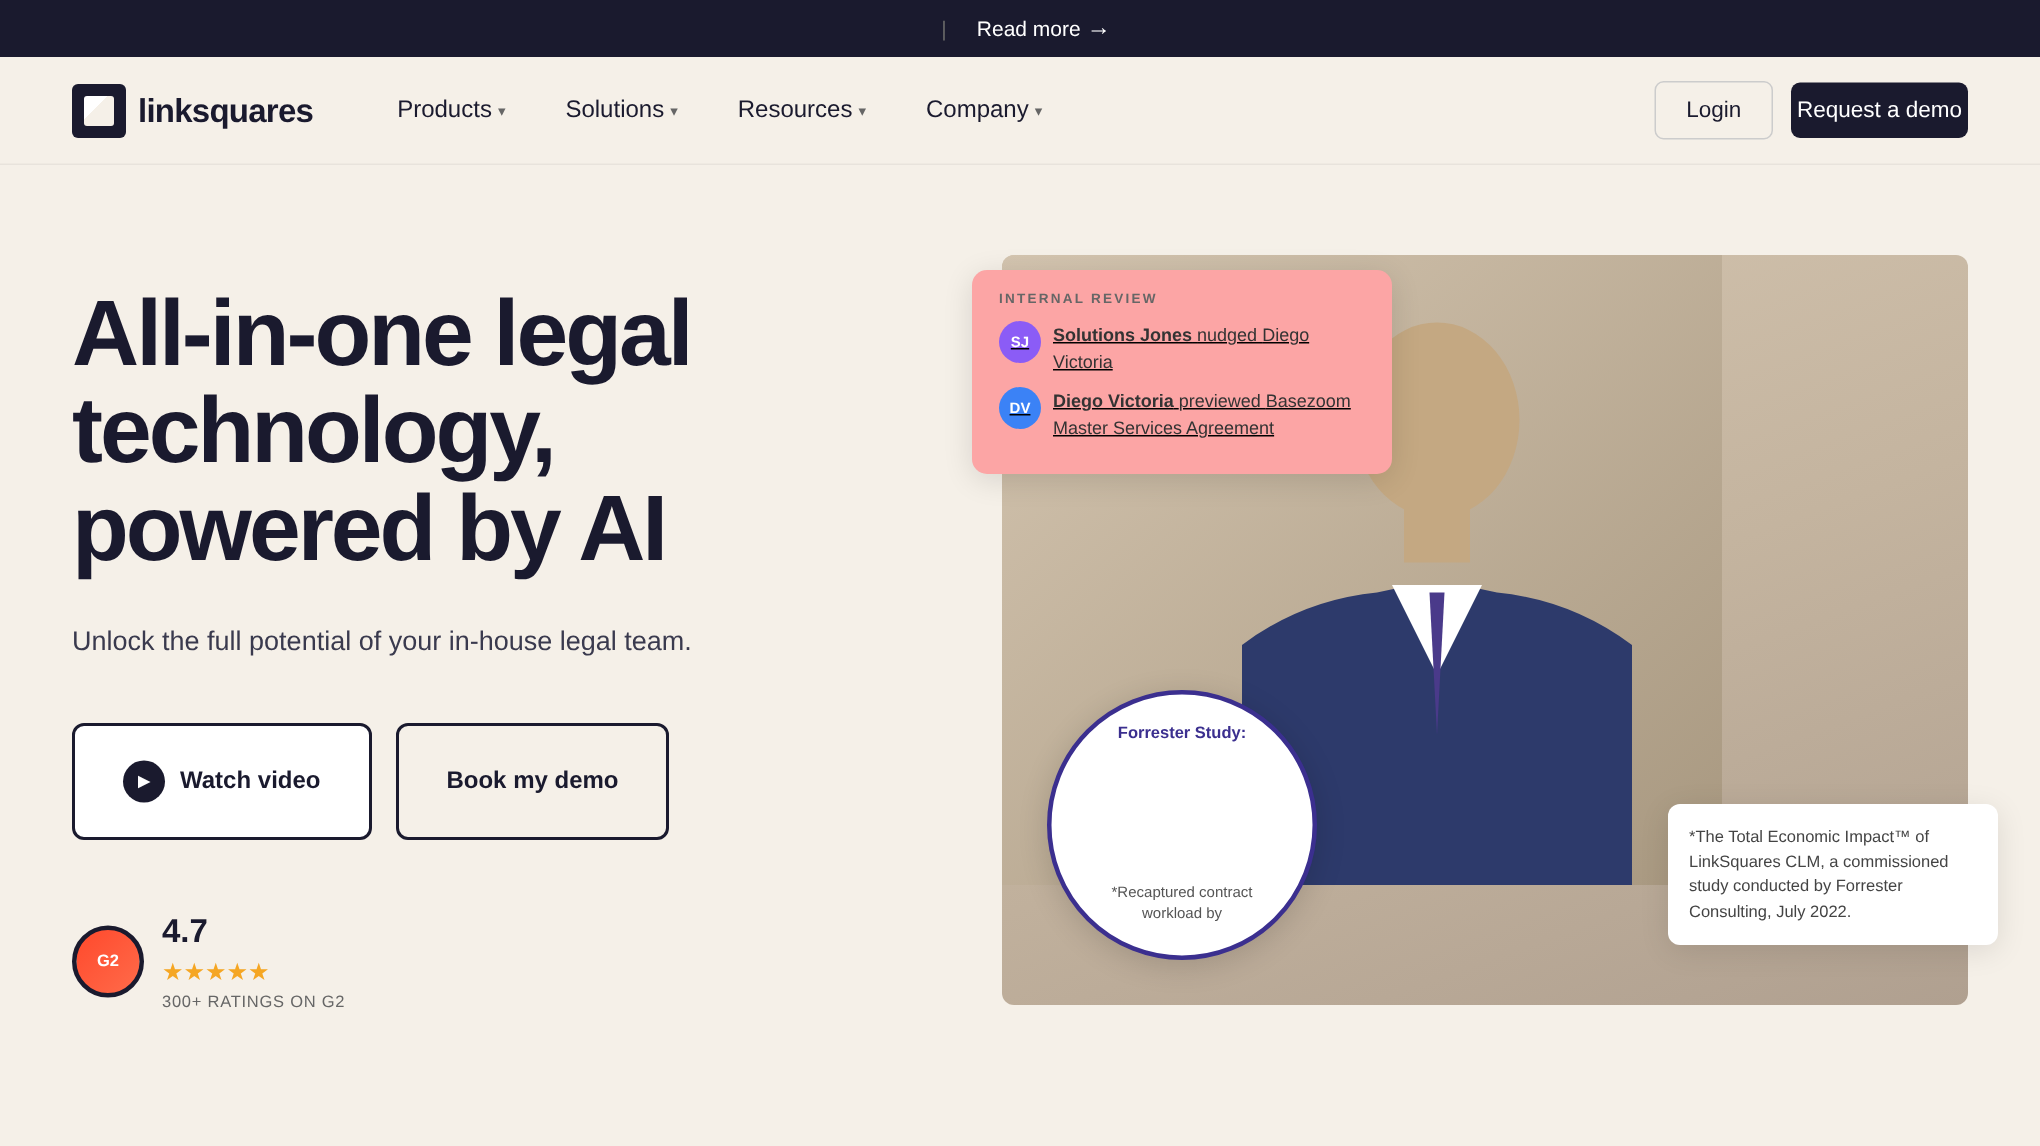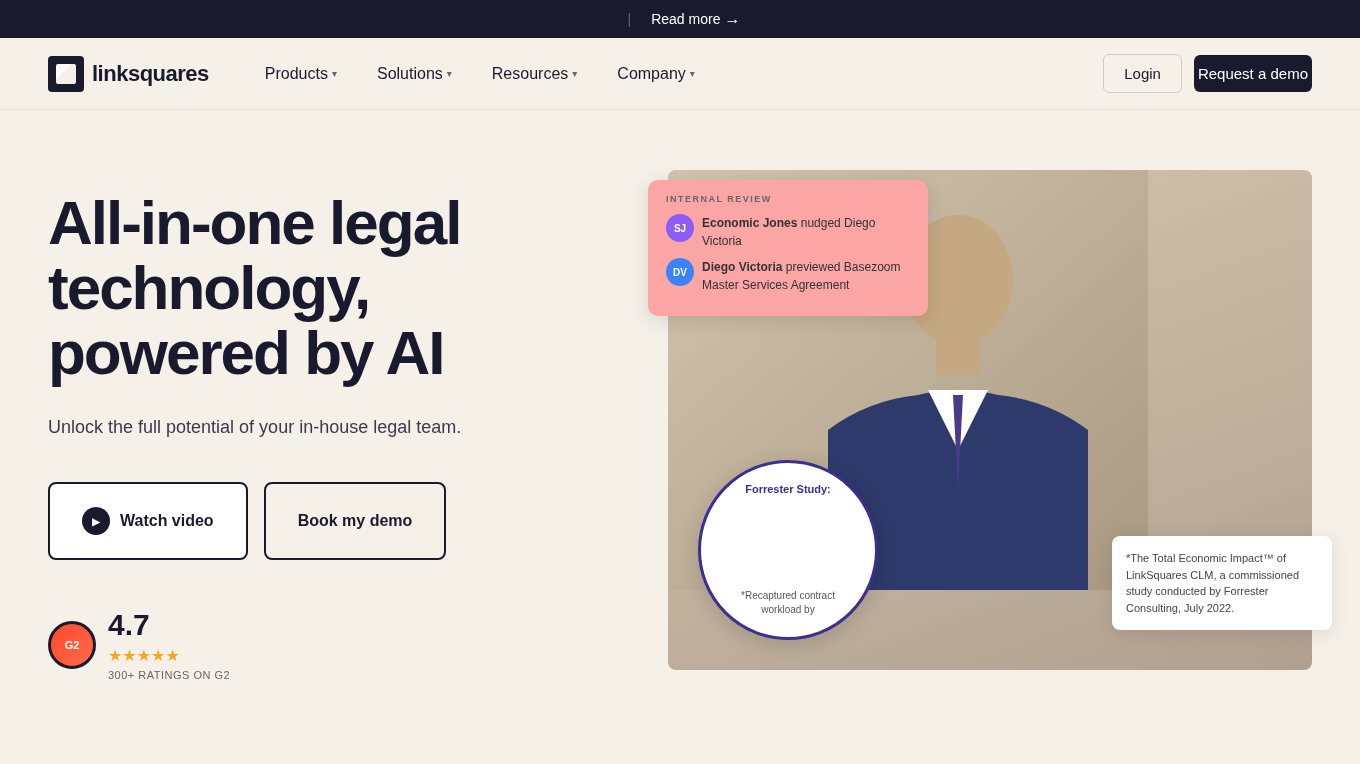--- a/index.html
+++ b/index.html
@@ -243,21 +243,21 @@
       border: 3px solid #1a1a2e;
     }
 
     .rating-info {
       display: flex;
       flex-direction: column;
       gap: 4px;
     }
 
     .rating-number {
-      font-size: 30px;
+      font-size: 22px;
       font-weight: 800;
       color: #1a1a2e;
     }
 
     .stars {
       display: flex;
       gap: 2px;
       color: #f5a623;
       font-size: 16px;
     }
@@ -311,20 +311,21 @@
       text-transform: uppercase;
       color: #666;
       margin-bottom: 10px;
     }
 
     .review-entry {
       display: flex;
       align-items: flex-start;
       gap: 8px;
       margin-bottom: 8px;
+      text-decoration: underline;
     }
 
     .avatar-small {
       width: 28px;
       height: 28px;
       border-radius: 50%;
       display: flex;
       align-items: center;
       justify-content: center;
       font-size: 10px;
@@ -485,21 +486,21 @@
   <div class="hero-right">
 
     <div class="internal-review-card">
       <div class="review-tag">INTERNAL REVIEW</div>
 
       <div class="review-entry">
         <div class="avatar-small avatar-sj">
           <span>SJ</span>
         </div>
         <div class="review-text">
-          <span class="review-name">Economic Jones</span>
+          <span class="review-name">Solutions Jones</span>
           <span> nudged </span>
           <span>Diego Victoria</span>
         </div>
       </div>
 
       <div class="review-entry">
         <div class="avatar-small avatar-dv">
           <span>DV</span>
         </div>
         <div class="review-text">

